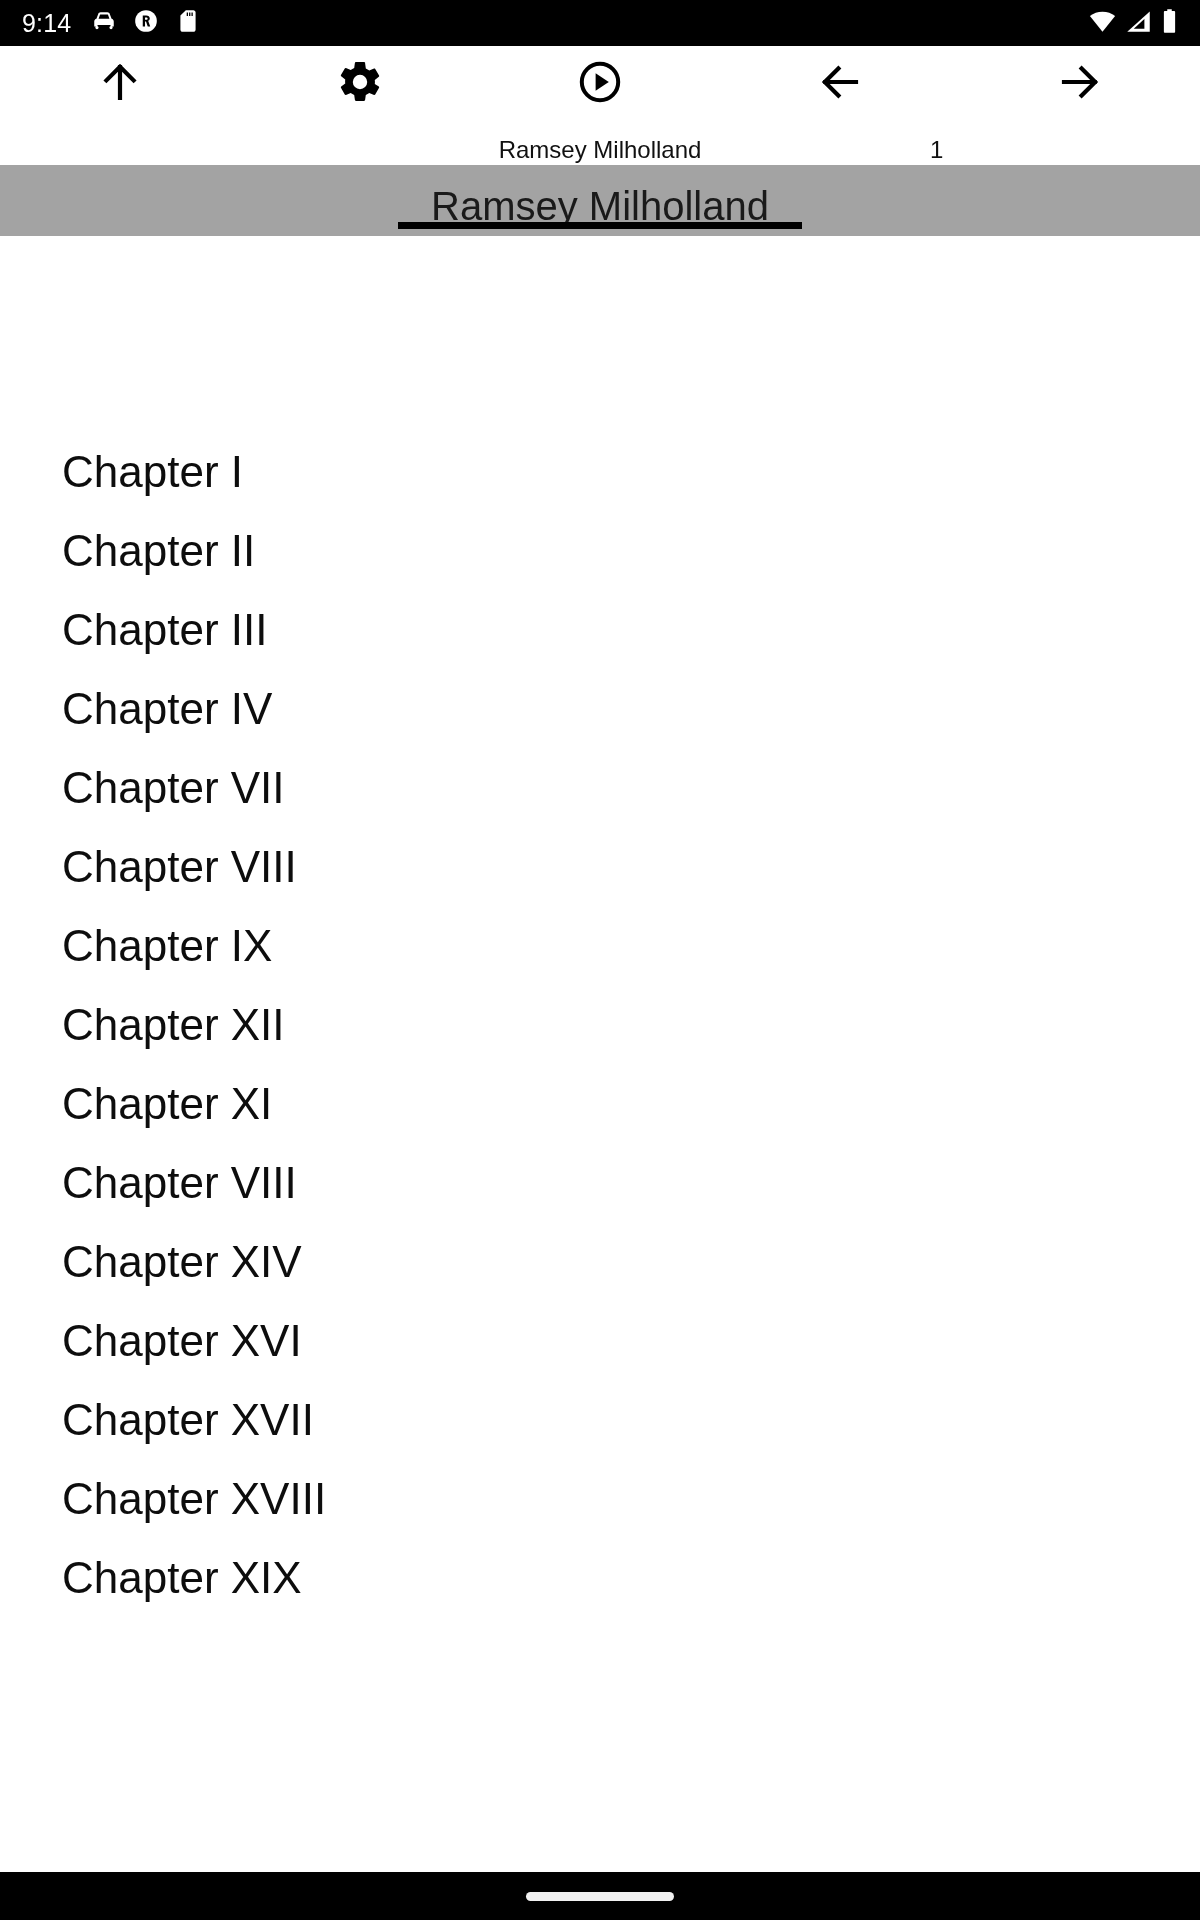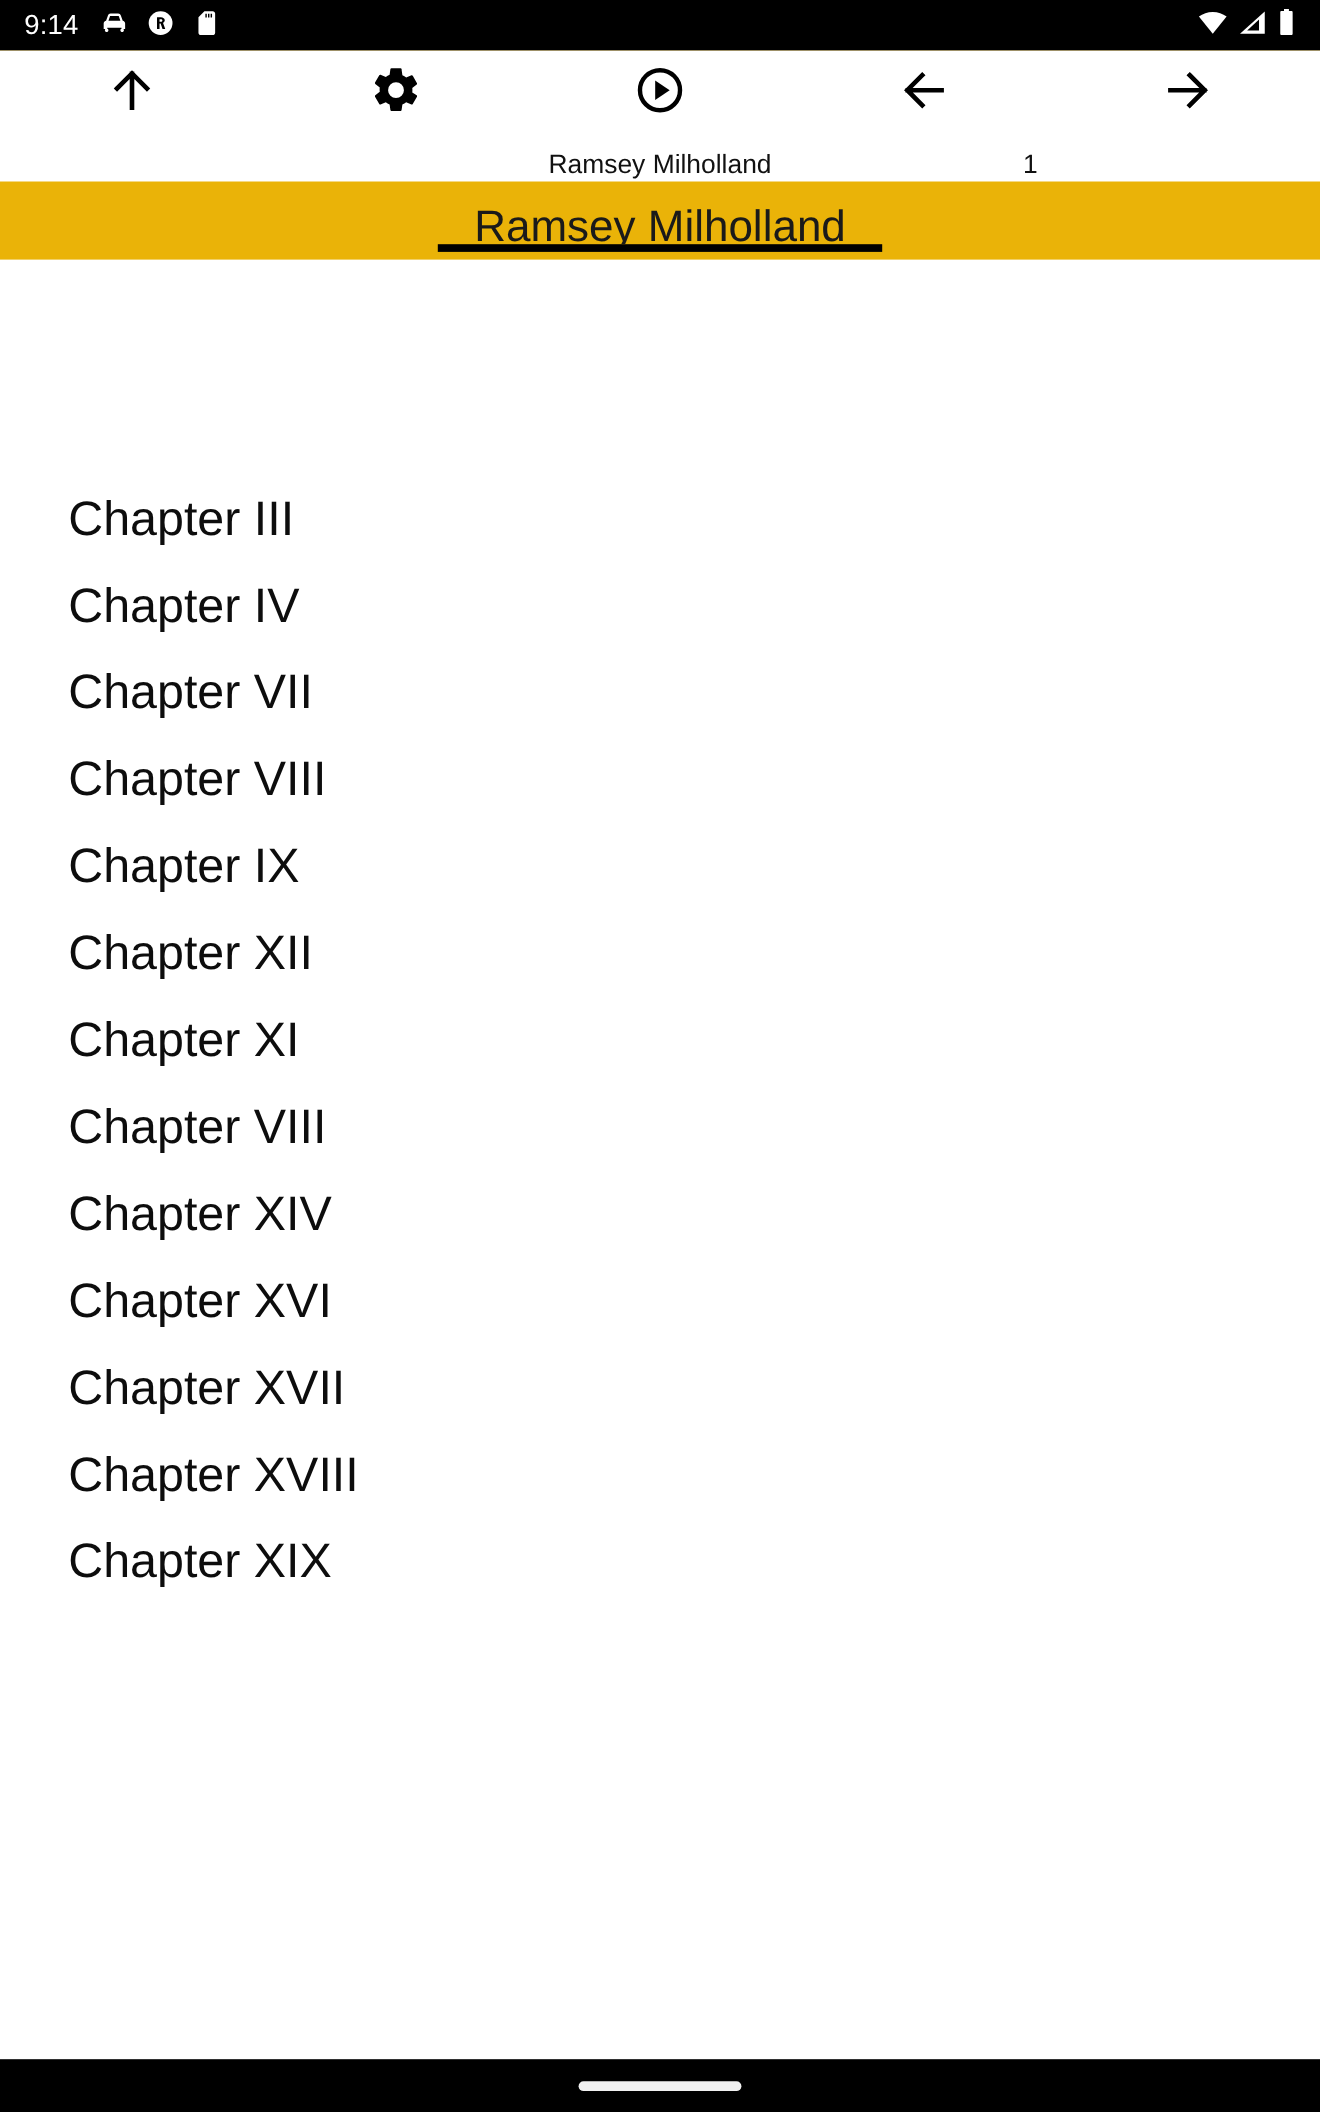--- a/index.html
+++ b/index.html
@@ -9,21 +9,21 @@
     height: 1920px;
     background: #ffffff;
     font-family: "Liberation Sans", sans-serif;
     overflow: hidden;
   }
 
   #app {
     position: relative;
     width: 1200px;
     height: 1920px;
-    background: #eab308;
+    background: #a3a3a3;
     overflow: hidden;
     text-decoration: underline;
   }
 
   
   .status-bar {
     position: absolute;
     top: 0; left: 0;
     width: 1200px;
     height: 46px;
@@ -278,20 +278,22 @@
     <div class="toolbar-subtitle">Ramsey Milholland</div>
     <div class="toolbar-page">1</div>
   </div>
 
   <div class="book-heading-clip">
     <div class="book-heading">Ramsey Milholland</div>
   </div>
 
   <div class="content">
     <ul class="chapter-list">
+      <li class="chapter-item">Chapter I</li>
+      <li class="chapter-item">Chapter II</li>
       <li class="chapter-item">Chapter III</li>
       <li class="chapter-item">Chapter IV</li>
       <li class="chapter-item">Chapter VII</li>
       <li class="chapter-item">Chapter VIII</li>
       <li class="chapter-item">Chapter IX</li>
       <li class="chapter-item">Chapter XII</li>
       <li class="chapter-item">Chapter XI</li>
       <li class="chapter-item">Chapter VIII</li>
       <li class="chapter-item">Chapter XIV</li>
       <li class="chapter-item">Chapter XVI</li>

